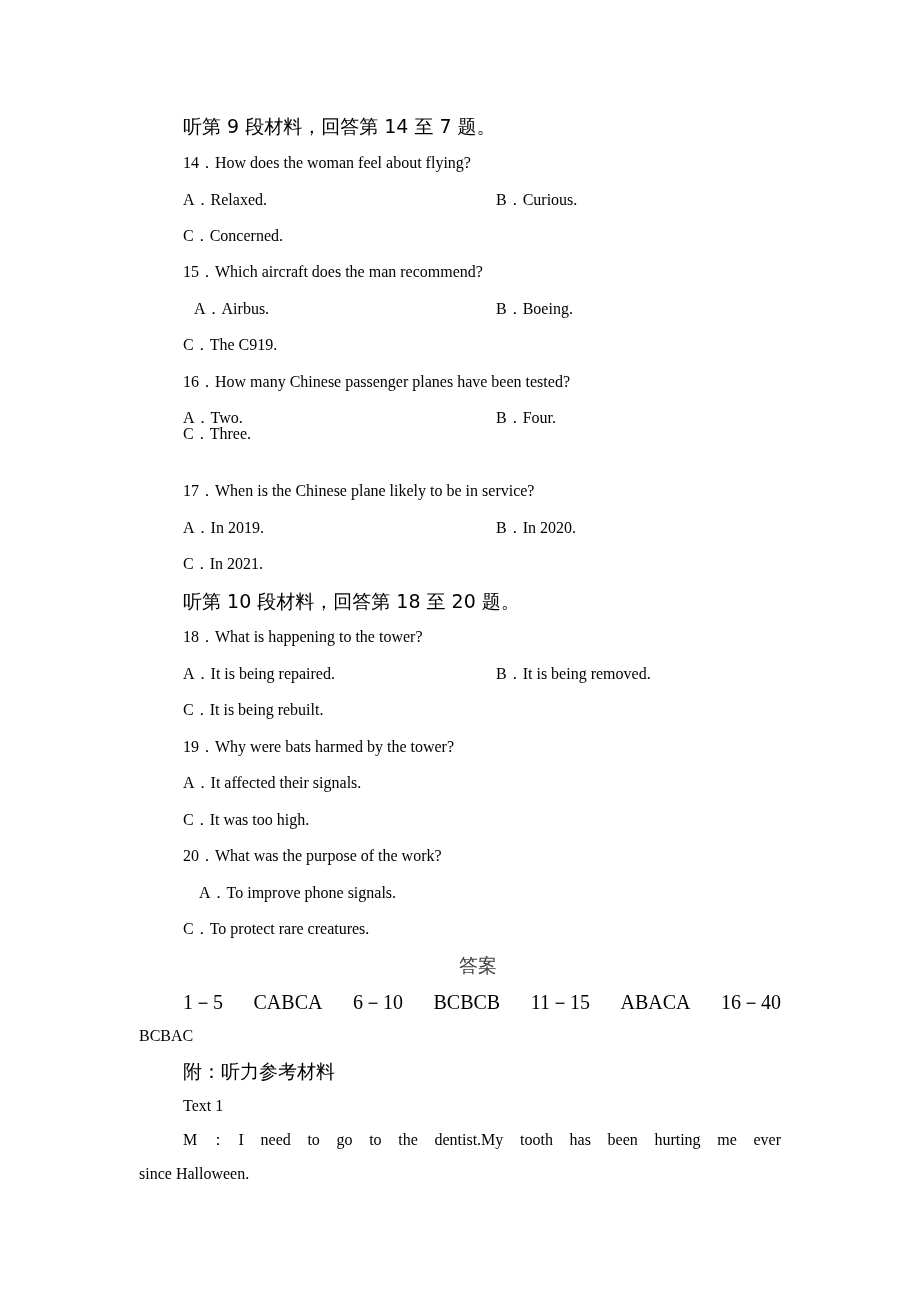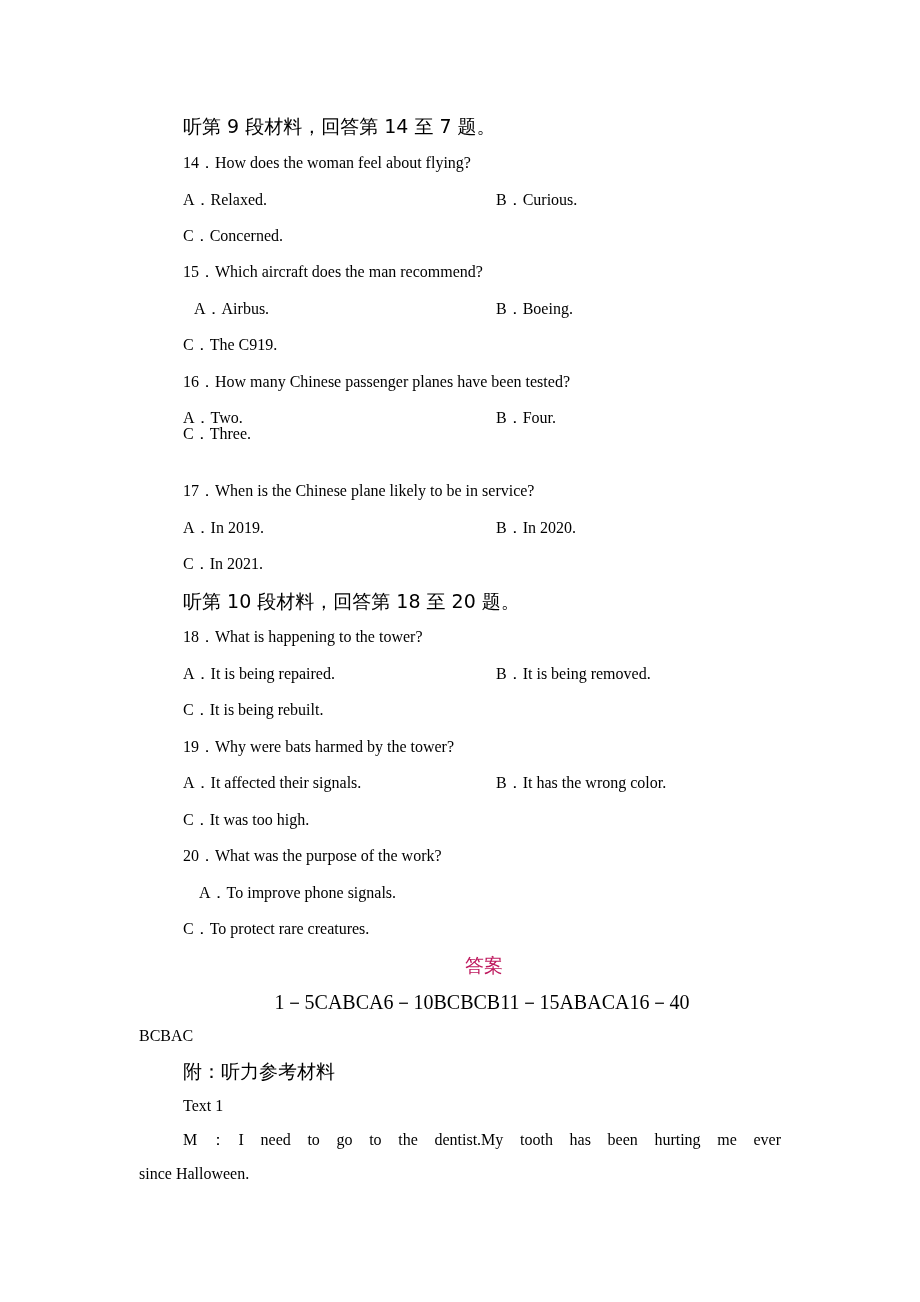--- a/index.html
+++ b/index.html
@@ -1,22 +1,22 @@
 <!DOCTYPE html>
 <html><head>
 <meta charset="utf-8">
 <style>
   html, body { margin: 0; padding: 0; background: #ffffff; }
   body { width: 920px; height: 1302px; position: relative; overflow: hidden;
          font-family: "Liberation Serif", "DejaVu Serif", serif; color: #000; }
   .ln { position: absolute; font-size: 16px; line-height: 24px; white-space: nowrap; }
   .cjk { font-family: "DejaVu Sans", sans-serif; font-size: 19px; }
-  .red { color: #be185d; margin-left: 6px; }
+  .red { color: #404040; }
   .optB { position: absolute; left: 496px; text-align: right; }
-  .justify { position: absolute; left: 183px; width: 598px; display: flex; justify-content: center; font-size: 20px; line-height: 24px; }
+  .justify { position: absolute; left: 183px; width: 598px; display: flex; justify-content: space-between; font-size: 20px; line-height: 24px; }
 </style>
 </head>
 <body>
 
 <div class="ln cjk" style="left:183px;top:114px">听第 9 段材料，回答第 14 至 7 题。</div>
 
 <div class="ln" style="left:183px;top:151px">14．How does the woman feel about flying?</div>
 <div class="ln" style="left:183px;top:188px;width:700px">
   <span>A．Relaxed.</span>
   <span class="optB" style="left:313px">B．Curious.</span>
@@ -49,21 +49,20 @@
 <div class="ln" style="left:183px;top:625px">18．What is happening to the tower?</div>
 <div class="ln" style="left:183px;top:662px;width:700px">
   <span>A．It is being repaired.</span>
   <span class="optB" style="left:313px">B．It is being removed.</span>
 </div>
 <div class="ln" style="left:183px;top:698px">C．It is being rebuilt.</div>
 
 <div class="ln" style="left:183px;top:735px">19．Why were bats harmed by the tower?</div>
 <div class="ln" style="left:183px;top:771px;width:700px">
   <span>A．It affected their signals.</span>
-  <span class="optB" style="left:313px">B．It has the wrong color.</span>
 </div>
 <div class="ln" style="left:183px;top:808px">C．It was too high.</div>
 
 <div class="ln" style="left:183px;top:844px">20．What was the purpose of the work?</div>
 <div class="ln" style="left:199px;top:881px;width:700px">
   <span>A．To improve phone signals.</span>
 </div>
 <div class="ln" style="left:183px;top:917px">C．To protect rare creatures.</div>
 
 <div class="ln cjk red" style="left:459px;top:953px">答案</div>

